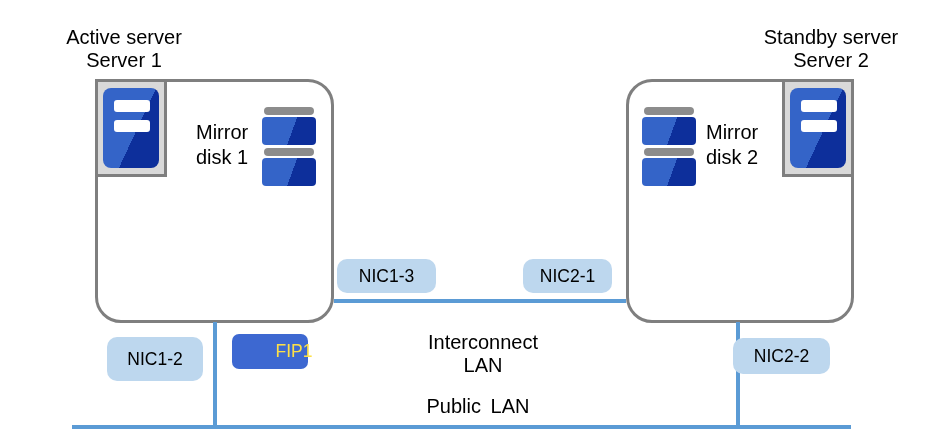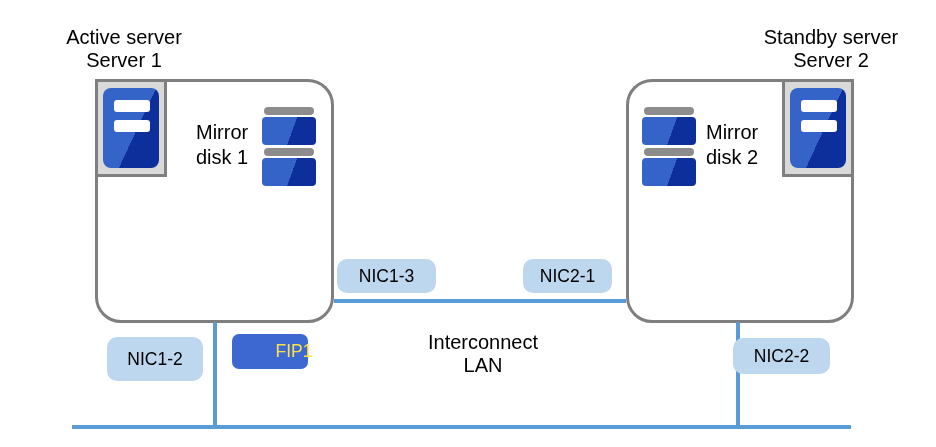--- a/index.html
+++ b/index.html
@@ -115,14 +115,15 @@
 
   <div class="abs badge nic" style="left:337px;top:259px;width:99px;height:34px;">NIC1-3</div>
   <div class="abs badge nic" style="left:523px;top:259px;width:89px;height:34px;">NIC2-1</div>
   <div class="abs badge nic" style="left:107px;top:337px;width:96px;height:44px;">NIC1-2</div>
   <div class="abs badge nic" style="left:733px;top:338px;width:97px;height:36px;">NIC2-2</div>
 
   <div class="abs badge fip" style="left:232px;top:334px;width:76px;height:35px;">FIP1</div>
 
   <div class="abs label center" style="left:398px;top:304px;width:170px;line-height:23px;margin-top:27px;">Interconnect
 LAN</div>
+  <div class="abs label center public-words" style="left:398px;top:395px;width:160px;">Public LAN</div>
 
 </div>
 
 </body></html>

